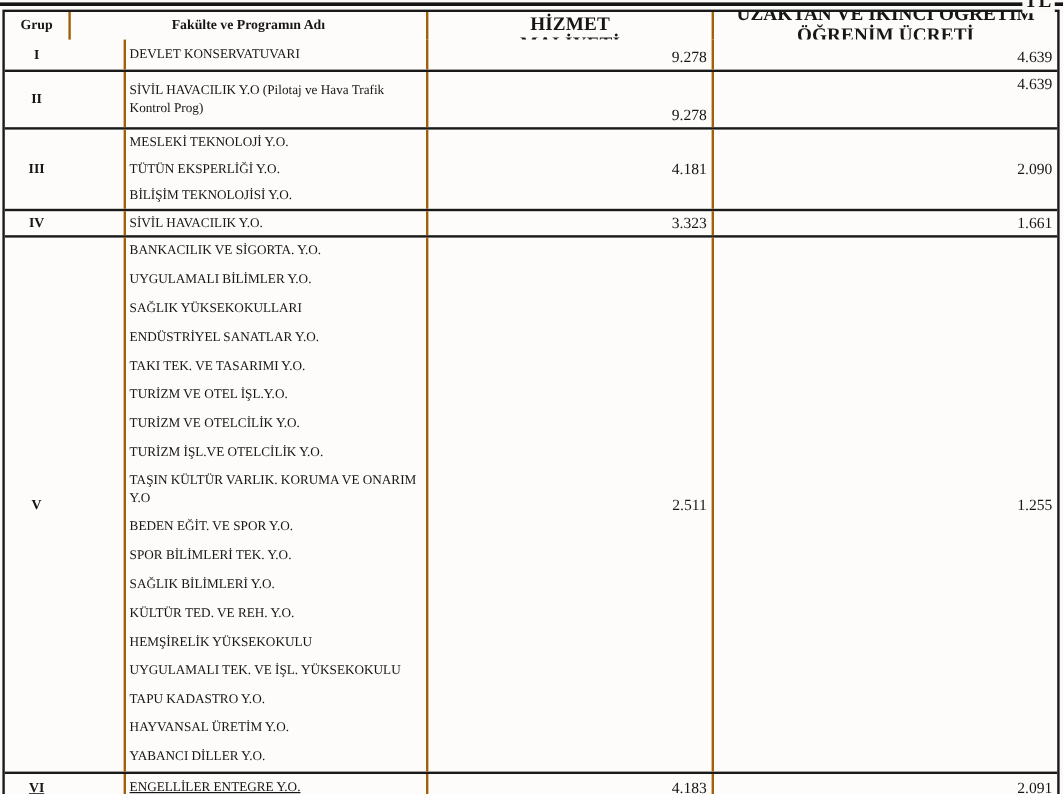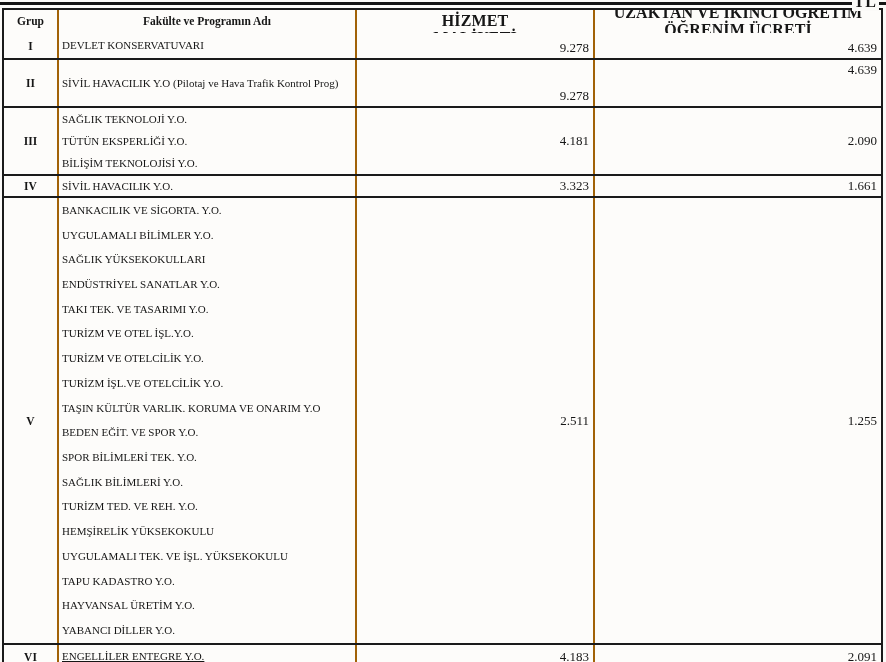--- a/index.html
+++ b/index.html
@@ -70,20 +70,21 @@
     font-weight: bold;
     font-size: 11.5px;
   }
   
   .progs {
     display: flex;
     flex-direction: column;
     justify-content: space-around;
     padding-left: 3px;
     padding-right: 2px;
+    margin-left: 46px;
   }
   .progs.progs-top { justify-content: flex-start; padding-top: 3px; }
   .program-line {
     font-size: 11px;
     line-height: 15px;
   }
   
   .num-cell {
     display: flex;
     justify-content: flex-end;
@@ -124,21 +125,21 @@
     <div class="cell progs">
           <div class="program-line">SİVİL HAVACILIK Y.O (Pilotaj ve Hava Trafik Kontrol Prog)</div>
         </div>
     <div class="cell num-cell cost vb">9.278</div>
     <div class="cell num-cell fee vt">4.639</div>
   </div>
 
   <div class="t-row" style="height: 68px;">
     <div class="cell group-cell">III</div>
     <div class="cell progs">
-          <div class="program-line">SAĞLIK TEKNOLOJİ Y.O.</div>
+          <div class="program-line">MESLEKİ TEKNOLOJİ Y.O.</div>
           <div class="program-line">TÜTÜN EKSPERLİĞİ Y.O.</div>
           <div class="program-line">BİLİŞİM TEKNOLOJİSİ Y.O.</div>
         </div>
     <div class="cell num-cell cost vc">4.181</div>
     <div class="cell num-cell fee vc">2.090</div>
   </div>
 
   <div class="t-row" style="height: 22px;">
     <div class="cell group-cell">IV</div>
     <div class="cell progs">
@@ -156,21 +157,21 @@
           <div class="program-line">SAĞLIK YÜKSEKOKULLARI</div>
           <div class="program-line">ENDÜSTRİYEL SANATLAR Y.O.</div>
           <div class="program-line">TAKI TEK. VE TASARIMI Y.O.</div>
           <div class="program-line">TURİZM VE OTEL İŞL.Y.O.</div>
           <div class="program-line">TURİZM VE OTELCİLİK Y.O.</div>
           <div class="program-line">TURİZM İŞL.VE OTELCİLİK Y.O.</div>
           <div class="program-line">TAŞIN KÜLTÜR VARLIK. KORUMA VE ONARIM Y.O</div>
           <div class="program-line">BEDEN EĞİT. VE SPOR Y.O.</div>
           <div class="program-line">SPOR BİLİMLERİ TEK. Y.O.</div>
           <div class="program-line">SAĞLIK BİLİMLERİ Y.O.</div>
-          <div class="program-line">TURİZM TED. VE REH. Y.O.</div>
+          <div class="program-line">KÜLTÜR TED. VE REH. Y.O.</div>
           <div class="program-line">HEMŞİRELİK YÜKSEKOKULU</div>
           <div class="program-line">UYGULAMALI TEK. VE İŞL. YÜKSEKOKULU</div>
           <div class="program-line">TAPU KADASTRO Y.O.</div>
           <div class="program-line">HAYVANSAL ÜRETİM Y.O.</div>
           <div class="program-line">YABANCI DİLLER Y.O.</div>
         </div>
     <div class="cell num-cell cost vc">2.511</div>
     <div class="cell num-cell fee vc">1.255</div>
   </div>
 

